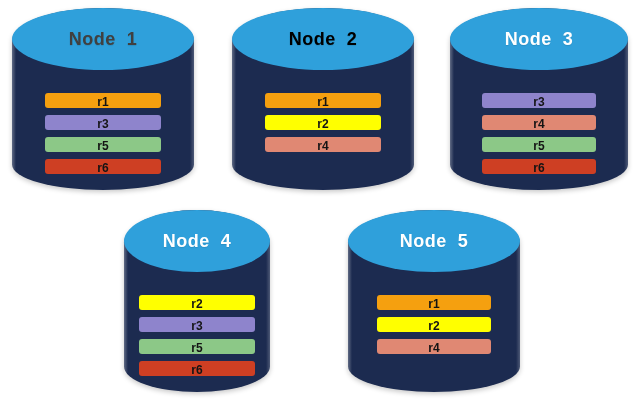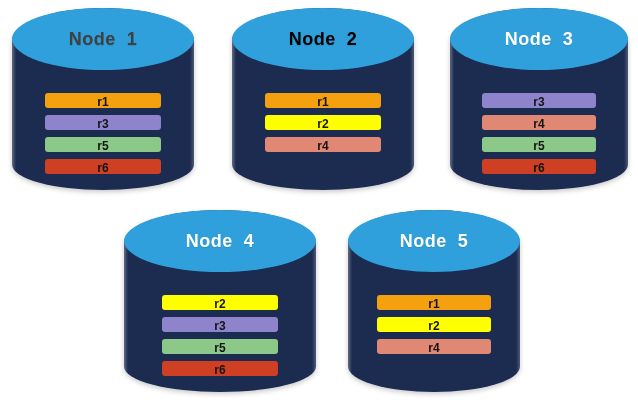--- a/index.html
+++ b/index.html
@@ -152,21 +152,21 @@
           <span>r4</span>
         </div>
         <div class="replica-bar" style="background: rgb(140, 200, 135); width: 114px;">
           <span>r5</span>
         </div>
         <div class="replica-bar" style="background: rgb(206, 63, 35); width: 114px;">
           <span>r6</span>
         </div>
       </div>
     </div>
-    <div class="node" style="left: 124px; top: 210px; width: 192px; height: 182px;">
+    <div class="node" style="left: 124px; top: 210px; width: 146px; height: 182px;">
       <div class="cyl-body" style="background: rgb(28, 43, 80);"></div>
       <div class="cyl-side-sheen"></div>
       <div class="cyl-side-sheen right"></div>
       <div class="cyl-top" style="height: 62px; top: 0px; background: rgb(47, 160, 219);">
         <div class="cyl-top-label" style="color: rgb(255, 255, 255);">Node  4</div>
       </div>
       <div class="replica-list" style="top: 85px;">
         <div class="replica-bar" style="background: rgb(255, 255, 0); width: 116px;">
           <span>r2</span>
         </div>

